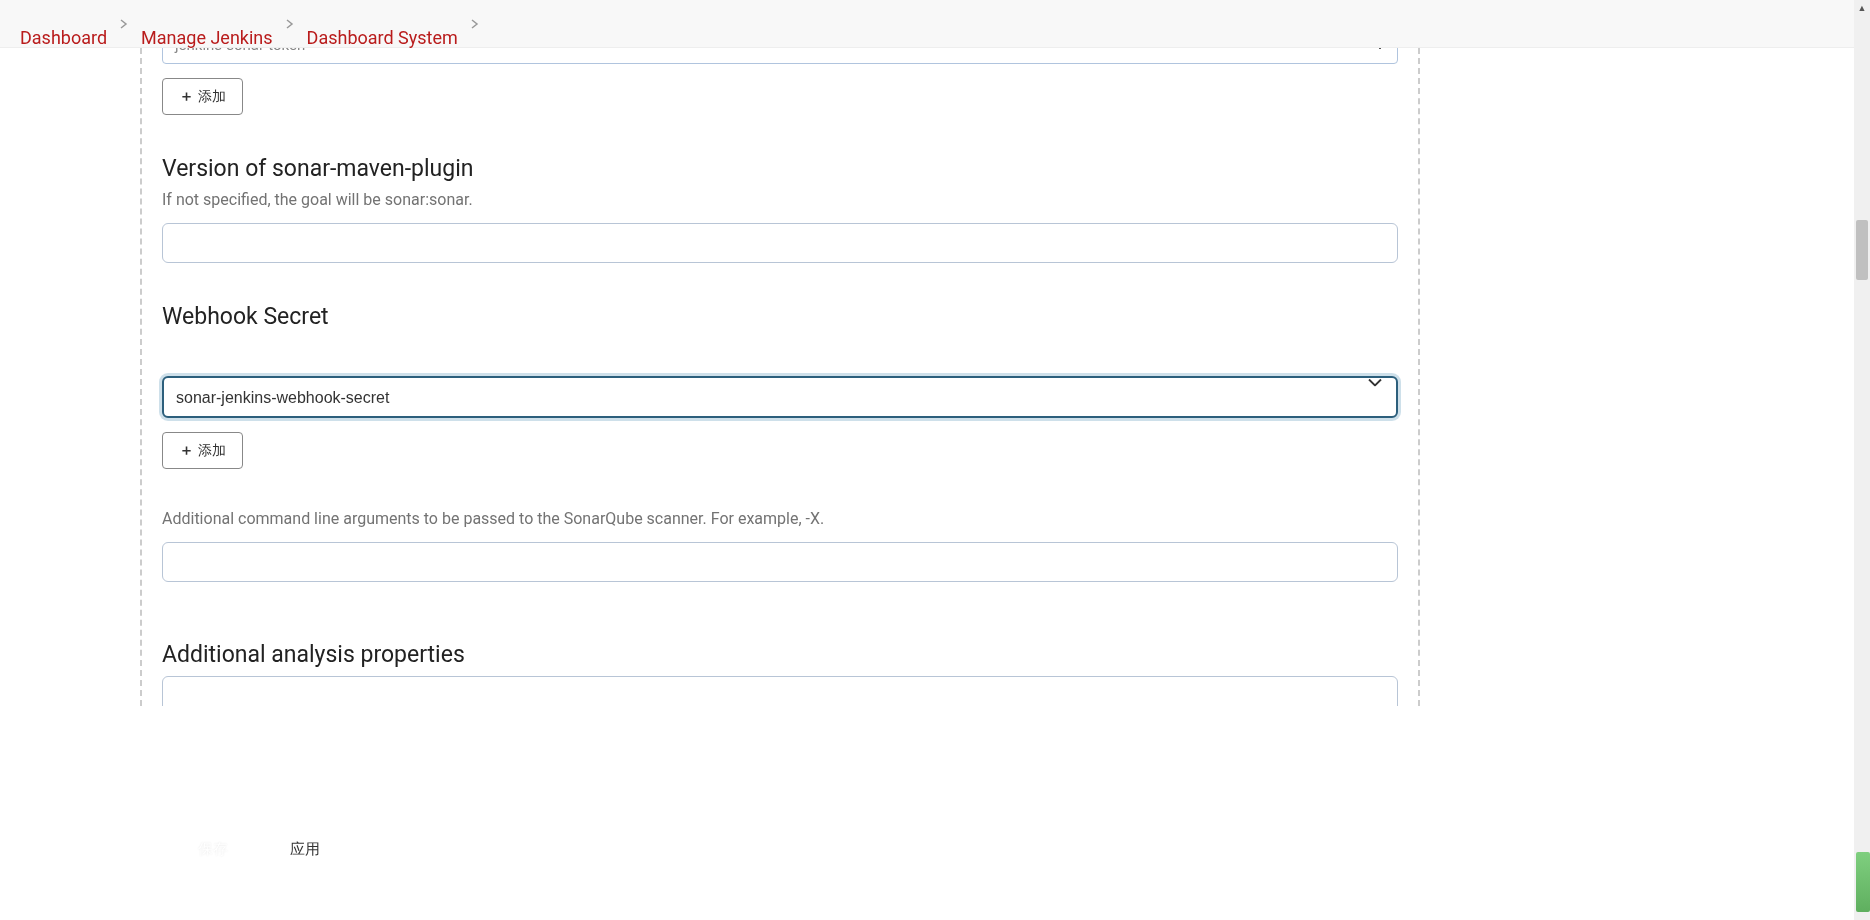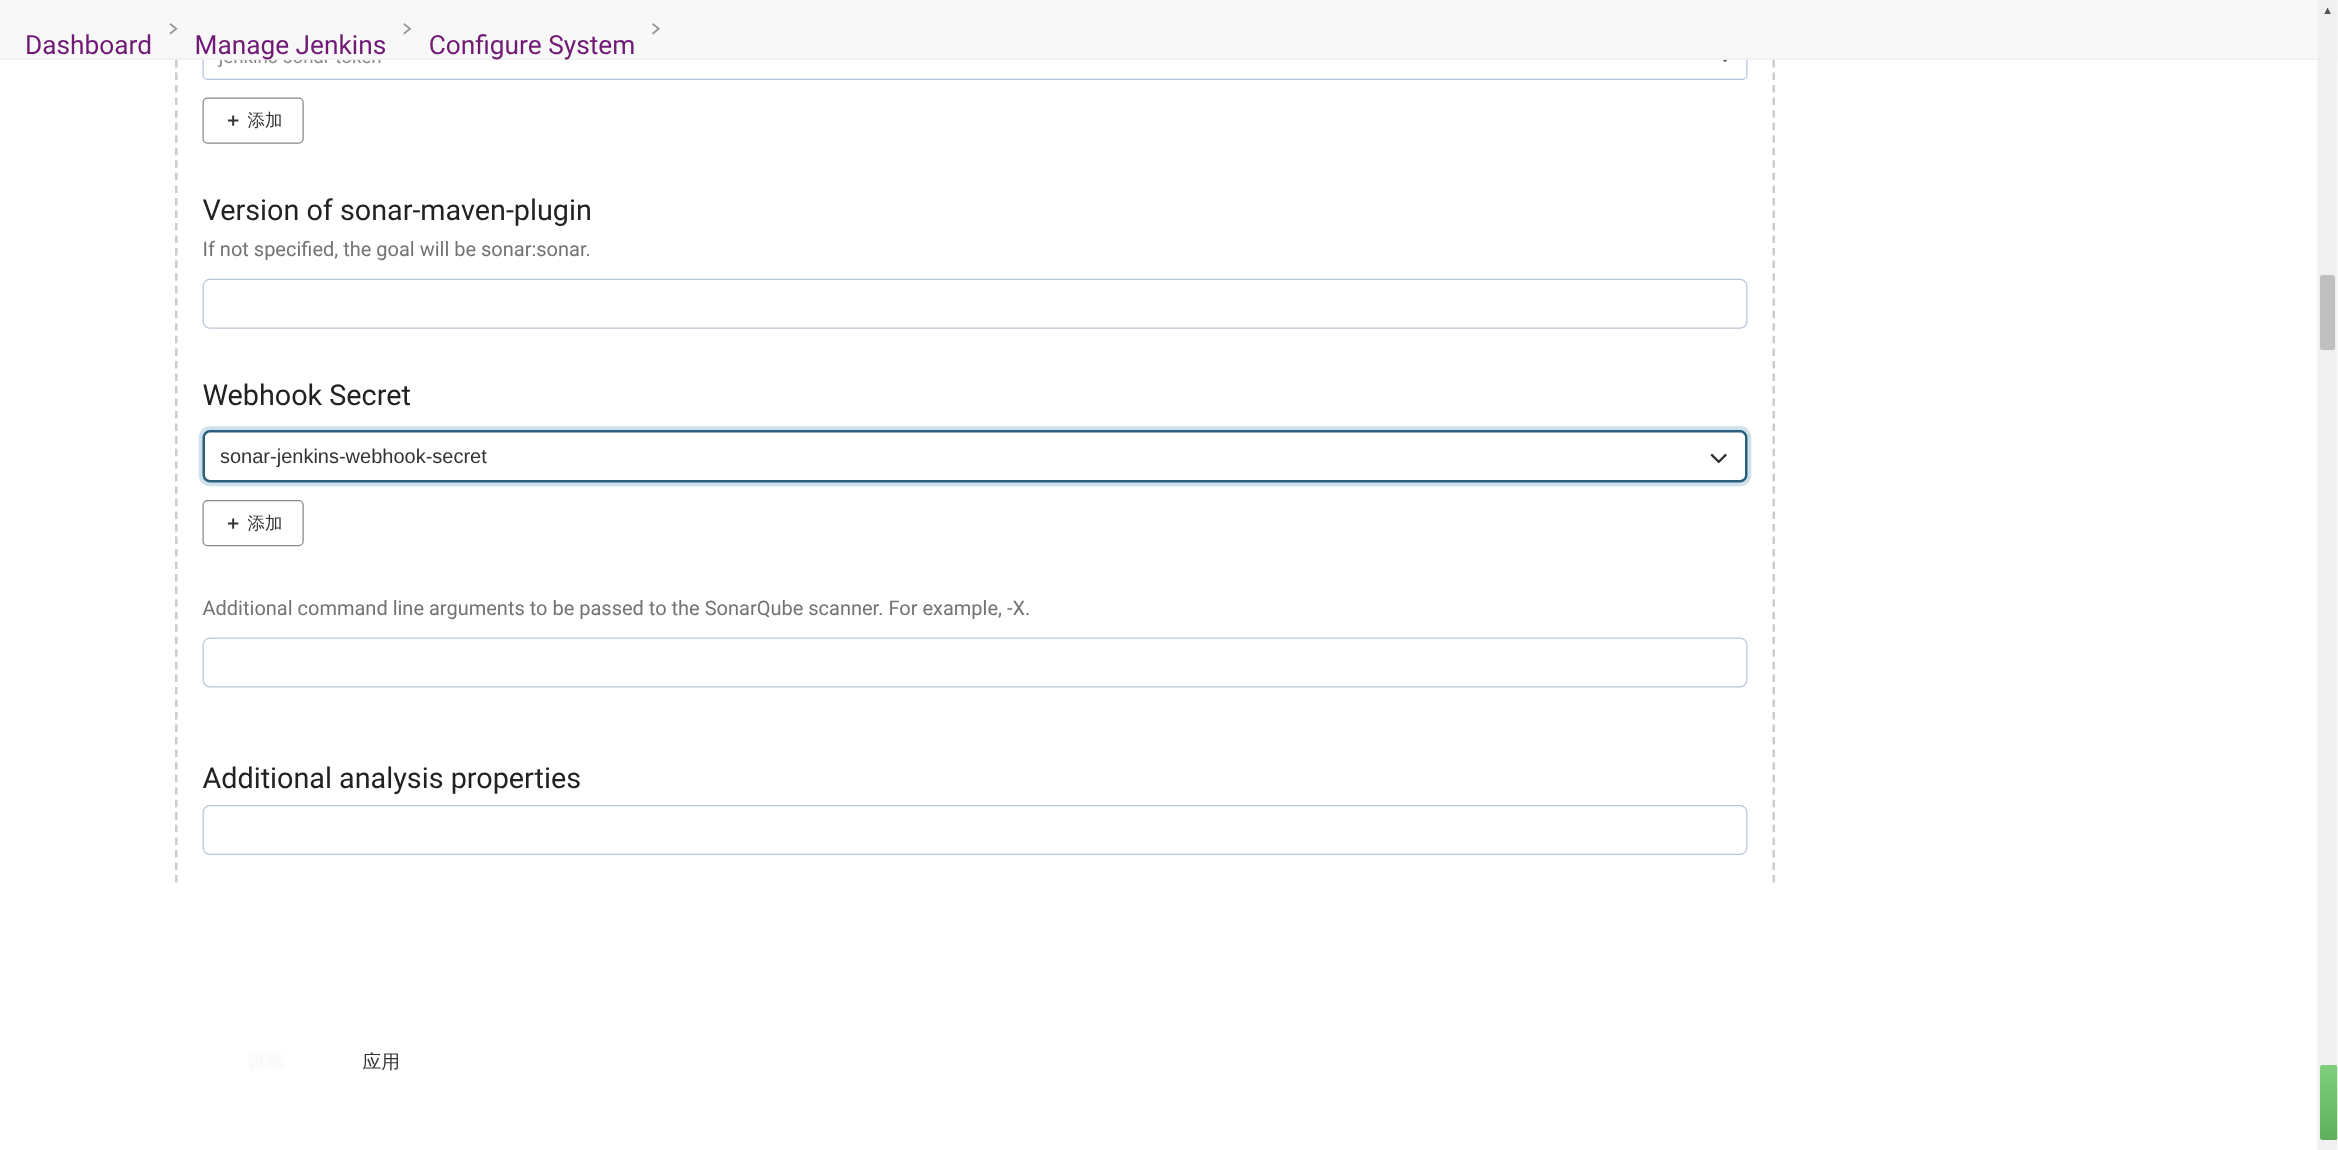--- a/index.html
+++ b/index.html
@@ -20,22 +20,22 @@
     
     .breadcrumb-bar {
       background: #f8f8f8;
       border-bottom: 1px solid #eee;
       padding: 0 20px;
       height: 48px;
       display: flex;
       align-items: center;
     }
     .breadcrumb-item {
-      color: #701a75;
-      font-size: 21px;
+      color: #b91c1c;
+      font-size: 18px;
       text-decoration: none;
       cursor: pointer;
       margin-top: 27px;
     }
     .breadcrumb-sep {
       color: #999;
       margin: 0 12px;
       font-size: 14px;
     }
     
@@ -124,20 +124,21 @@
       height: 42px;
       border: 2px solid #2c5f7c;
       box-shadow: 0 0 0 3px rgba(60, 130, 170, 0.25);
       border-radius: 6px;
       padding: 0 12px;
       font-size: 16px;
       background: #fff;
       color: #333;
       appearance: none;
       cursor: pointer;
+      margin-top: 32px;
     }
     .select-arrow {
       position: absolute;
       right: 16px;
       top: 50%;
       transform: translateY(-50%);
       pointer-events: none;
       color: #333;
     }
     
@@ -220,21 +221,21 @@
     <svg width="10" height="10" viewBox="0 0 10 10">
         <path d="M2 1 L7 5 L2 9" stroke="#999" stroke-width="1.5" fill="none"></path>
       </svg>
   </span>
   <a class="breadcrumb-item">Manage Jenkins</a>
   <span class="breadcrumb-sep">
     <svg width="10" height="10" viewBox="0 0 10 10">
         <path d="M2 1 L7 5 L2 9" stroke="#999" stroke-width="1.5" fill="none"></path>
       </svg>
   </span>
-  <a class="breadcrumb-item">Configure System</a>
+  <a class="breadcrumb-item">Dashboard System</a>
   <span class="breadcrumb-sep">
     <svg width="10" height="10" viewBox="0 0 10 10">
         <path d="M2 1 L7 5 L2 9" stroke="#999" stroke-width="1.5" fill="none"></path>
       </svg>
   </span>
 </div>
 
 <div class="form-container">
   <div class="dashed-section">
     

